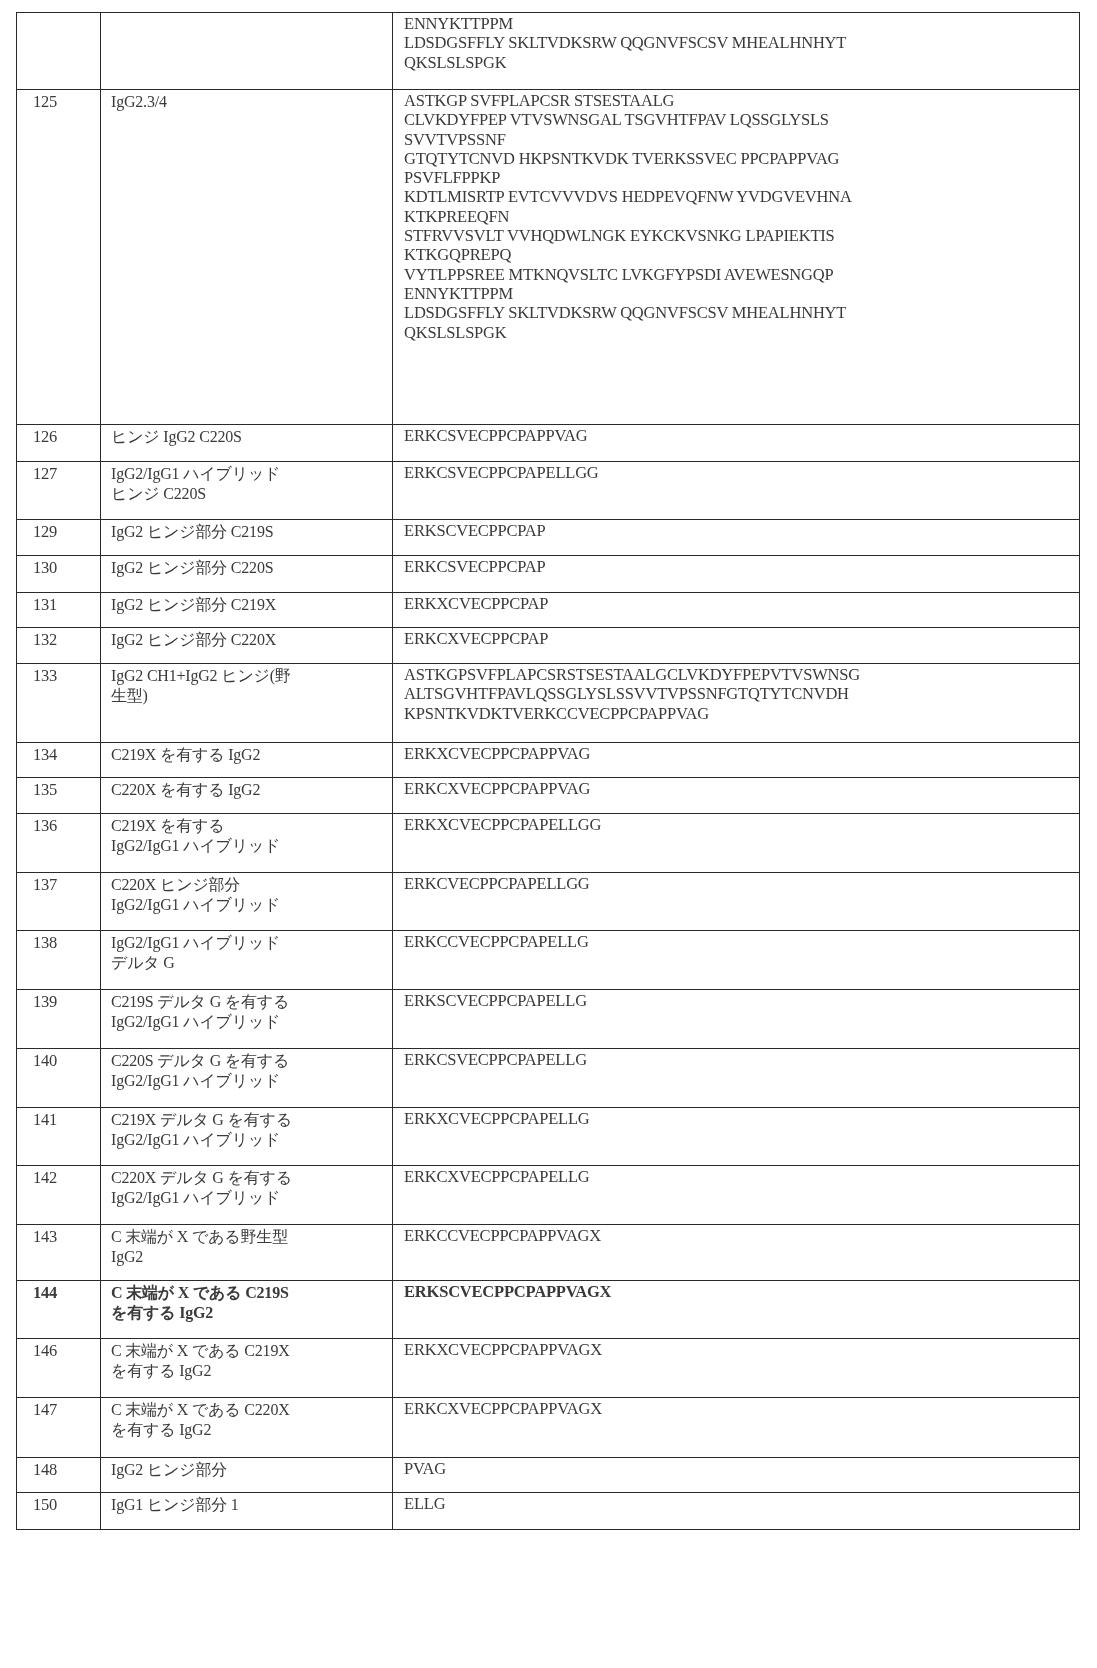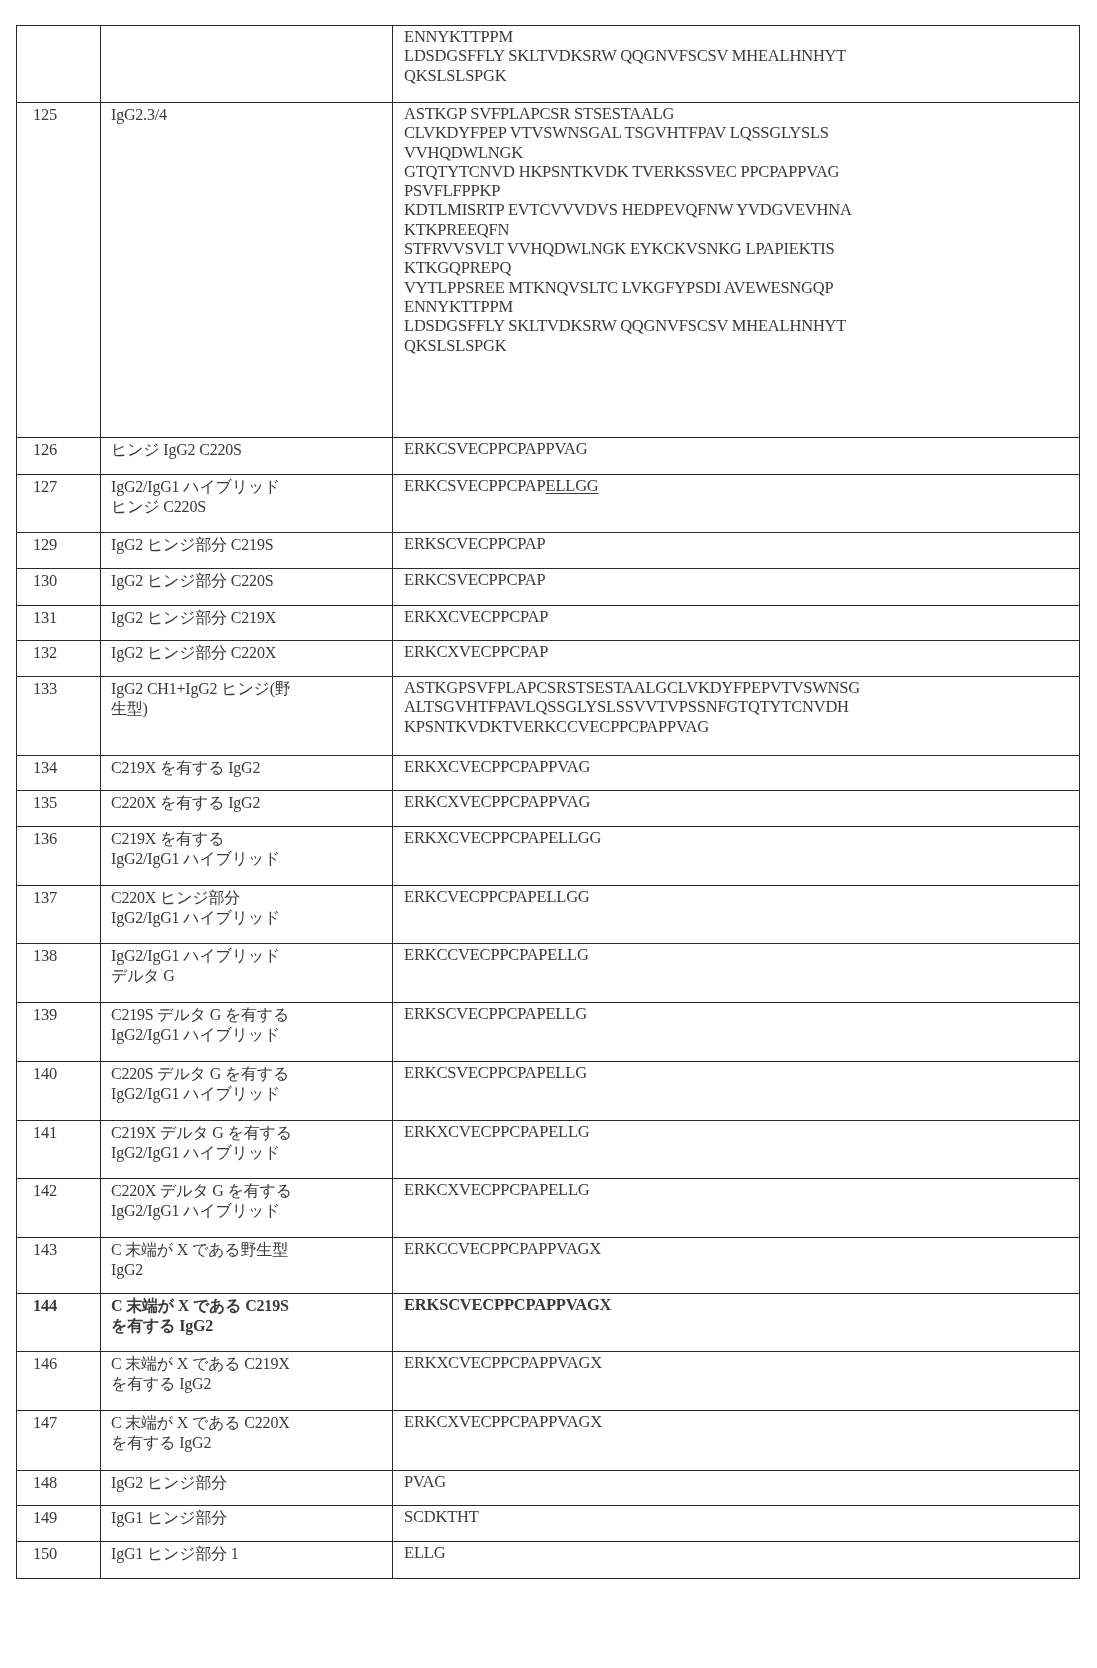--- a/index.html
+++ b/index.html
@@ -11,21 +11,21 @@
     width: 1097px;
     height: 1668px;
     position: relative;
     overflow: hidden;
     font-family: "Liberation Serif", "DejaVu Serif", serif;
     color: #3a3a3a;
   }
   .seq-table {
     position: absolute;
     left: 16px;
-    top: 25px;
+    top: 12px;
     width: 1064px;
     border-collapse: collapse;
     table-layout: fixed;
   }
   .seq-table td {
     border: 1.5px solid #2a2a2a;
     vertical-align: top;
     padding: 0;
     font-size: 16.5px;
     line-height: 19.3px;
@@ -43,21 +43,20 @@
     line-height: 19.5px !important;
   }
   .cell-seq {
     padding: 1px 6px 0 11px !important;
   }
   .seq-line {
     display: block;
     white-space: nowrap;
   }
   .u {
-    text-decoration: underline;
     text-underline-offset: 2px;
   }
   .name-line { display: block; }
 </style>
 </head>
 <body>
 
 <table class="seq-table">
   <colgroup>
     <col class="col-id">
@@ -75,21 +74,21 @@
         </td>
       </tr>
       <tr style="height: 335px;">
         <td class="cell-id">125</td>
         <td class="cell-name">
           <span class="name-line">IgG2.3/4</span>
         </td>
         <td class="cell-seq">
           <span class="seq-line">ASTKGP SVFPLAPCSR STSESTAALG</span>
           <span class="seq-line">CLVKDYFPEP VTVSWNSGAL TSGVHTFPAV LQSSGLYSLS</span>
-          <span class="seq-line">VVHQDWLNGK</span>
+          <span class="seq-line">SVVTVPSSNF</span>
           <span class="seq-line">GTQTYTCNVD HKPSNTKVDK TVERKSSVEC PPCPAPPVAG</span>
           <span class="seq-line">PSVFLFPPKP</span>
           <span class="seq-line">KDTLMISRTP EVTCVVVDVS HEDPEVQFNW YVDGVEVHNA</span>
           <span class="seq-line">KTKPREEQFN</span>
           <span class="seq-line">STFRVVSVLT VVHQDWLNGK EYKCKVSNKG LPAPIEKTIS</span>
           <span class="seq-line">KTKGQPREPQ</span>
           <span class="seq-line">VYTLPPSREE MTKNQVSLTC LVKGFYPSDI AVEWESNGQP</span>
           <span class="seq-line">ENNYKTTPPM</span>
           <span class="seq-line">LDSDGSFFLY SKLTVDKSRW QQGNVFSCSV MHEALHNHYT</span>
           <span class="seq-line">QKSLSLSPGK</span>
@@ -292,29 +291,20 @@
       </tr>
       <tr style="height: 35px;">
         <td class="cell-id">148</td>
         <td class="cell-name">
           <span class="name-line">IgG2 ヒンジ部分</span>
         </td>
         <td class="cell-seq">
           <span class="seq-line">PVAG</span>
         </td>
       </tr>
-      <tr style="height: 36px;">
-        <td class="cell-id">149</td>
-        <td class="cell-name">
-          <span class="name-line">IgG1 ヒンジ部分</span>
-        </td>
-        <td class="cell-seq">
-          <span class="seq-line">SCDKTHT</span>
-        </td>
-      </tr>
       <tr style="height: 37px; margin-top: 8px;">
         <td class="cell-id">150</td>
         <td class="cell-name">
           <span class="name-line">IgG1 ヒンジ部分 1</span>
         </td>
         <td class="cell-seq">
           <span class="seq-line">ELLG</span>
         </td>
       </tr>
     </tbody>

